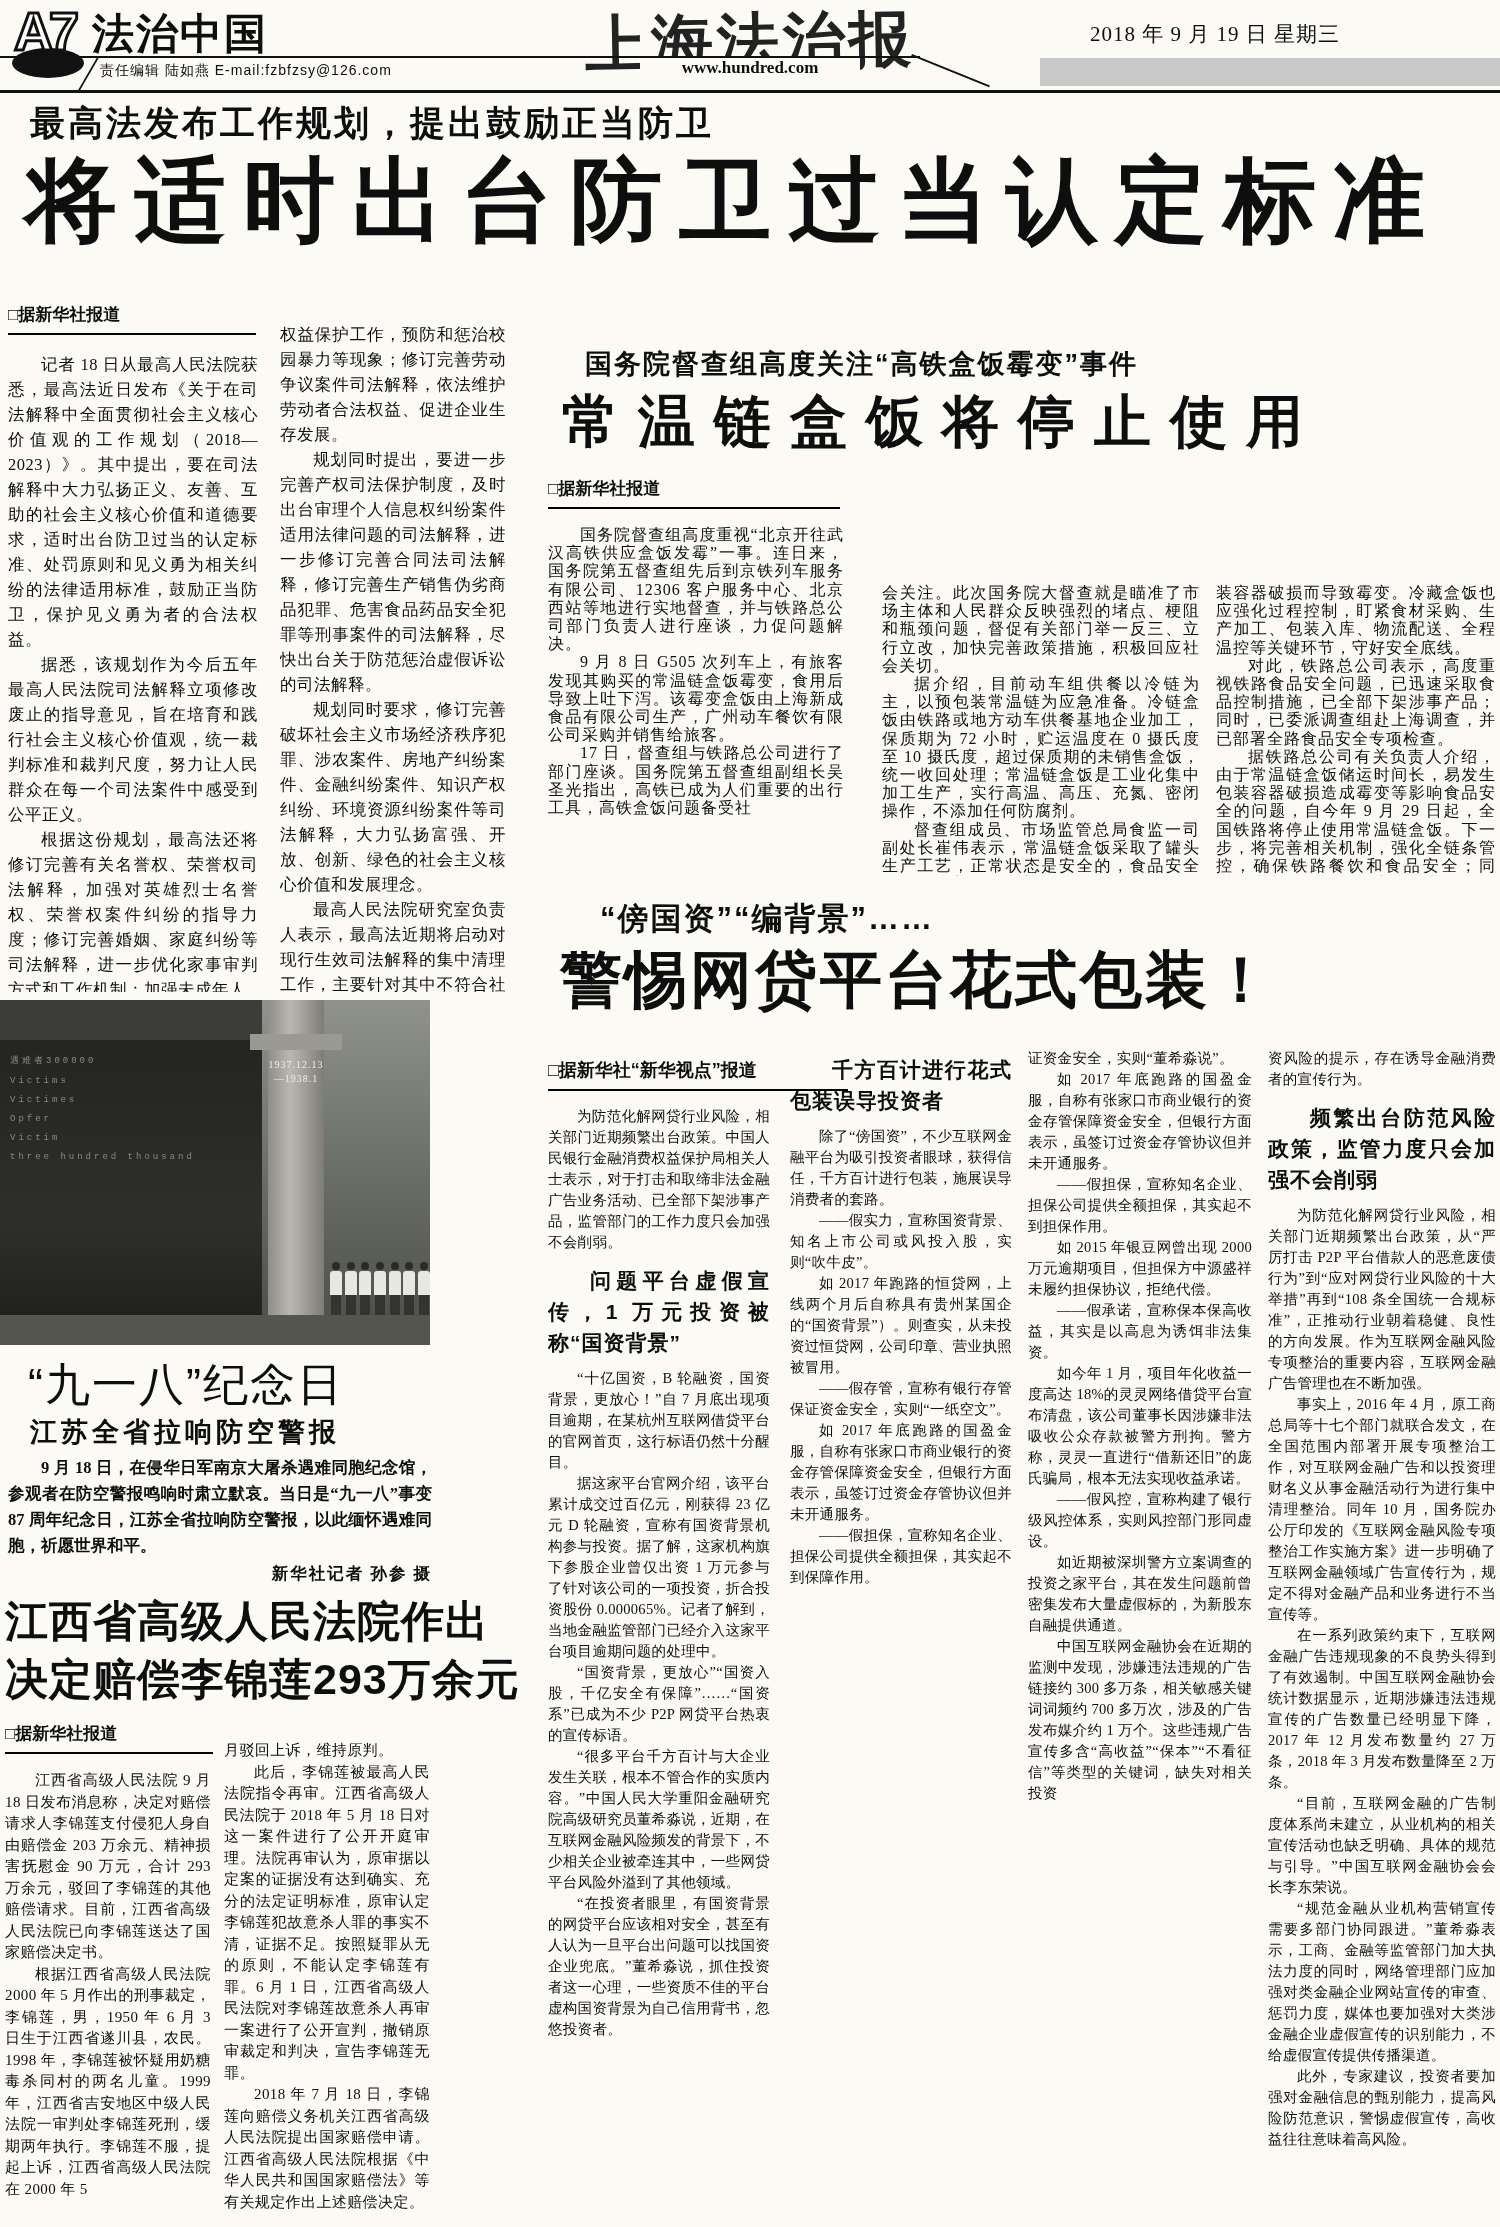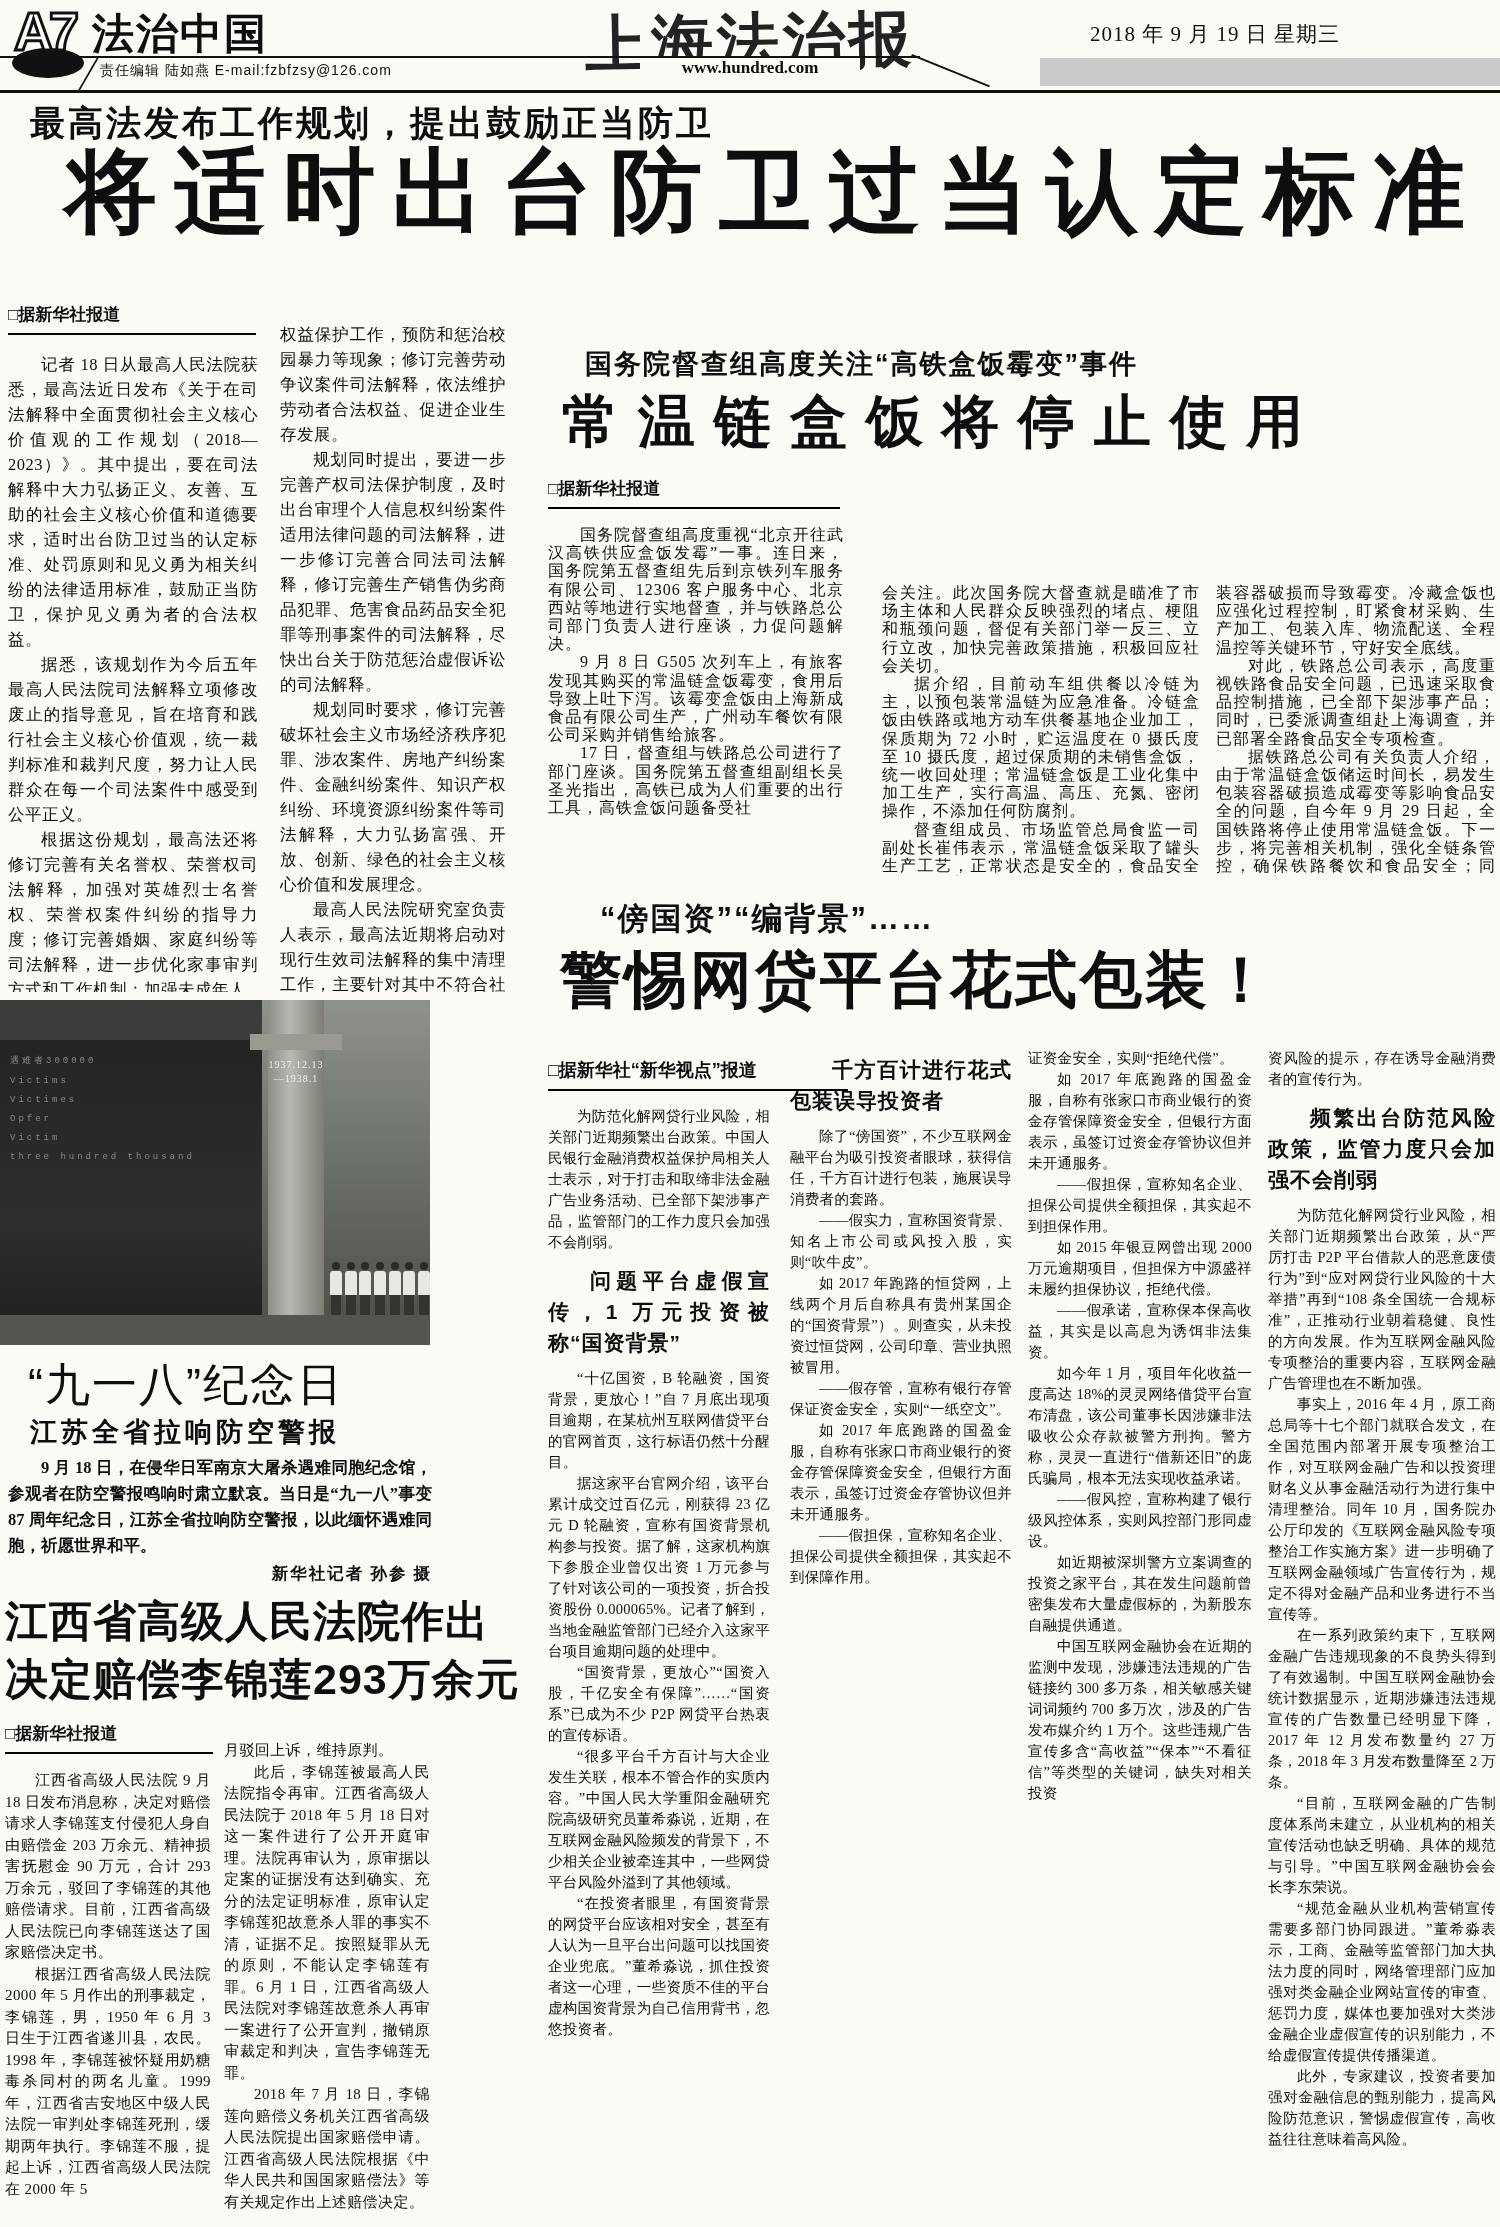--- a/index.html
+++ b/index.html
@@ -35,21 +35,21 @@
   .headline{font-weight:900;white-space:nowrap;}
   .byline{font-family:"Liberation Sans",sans-serif;font-weight:bold;font-size:17px;
     border-bottom:2.5px solid #000;padding-bottom:7px;}
   .col{position:absolute;text-align:justify;overflow:hidden;}
   .col p.para{margin:0;text-indent:2em;}
   .col p.cont{text-indent:0;}
   .col .col-subhead{font-family:"Liberation Sans",sans-serif;font-weight:800;
     font-size:21px;line-height:31px;margin:12px 0 10px;text-indent:2em;letter-spacing:1px;}
   
   .a1-kicker{left:30px;top:100px;font-size:35px;letter-spacing:3px;}
-  .a1-headline{left:25px;top:130px;font-size:92px;letter-spacing:17px;margin-left:40px;}
+  .a1-headline{left:25px;top:139px;font-size:92px;letter-spacing:17px;}
   .a1-byline{left:8px;top:303px;width:248px;}
   .a1-col{font-size:16.5px;line-height:25px;letter-spacing:0.5px;}
   
   .a2-kicker{left:585px;top:346px;font-size:27px;letter-spacing:2px;}
   .a2-headline{left:562px;top:384px;font-size:57px;letter-spacing:19px;}
   .a2-byline{left:548px;top:477px;width:292px;}
   .a2-col{font-size:16px;line-height:18.2px;letter-spacing:1px;}
   
   .a3-kicker{left:600px;top:898px;font-size:31px;letter-spacing:2px;}
   .a3-headline{left:560px;top:938px;font-size:62px;letter-spacing:3px;}
@@ -150,21 +150,21 @@
 <div class="col a3-col" style="left:790px;top:1042px;width:222px;height:1185px;">
     <div class="col-subhead">千方百计进行花式包装误导投资者</div>
     <p class="para">除了“傍国资”，不少互联网金融平台为吸引投资者眼球，获得信任，千方百计进行包装，施展误导消费者的套路。</p>
     <p class="para">——假实力，宣称国资背景、知名上市公司或风投入股，实则“吹牛皮”。</p>
     <p class="para">如 2017 年跑路的恒贷网，上线两个月后自称具有贵州某国企的“国资背景”）。则查实，从未投资过恒贷网，公司印章、营业执照被冒用。</p>
     <p class="para">——假存管，宣称有银行存管保证资金安全，实则“一纸空文”。</p>
     <p class="para">如 2017 年底跑路的国盈金服，自称有张家口市商业银行的资金存管保障资金安全，但银行方面表示，虽签订过资金存管协议但并未开通服务。</p>
     <p class="para">——假担保，宣称知名企业、担保公司提供全额担保，其实起不到保障作用。</p>
   </div>
 <div class="col a3-col" style="left:1028px;top:1048px;width:224px;height:1179px;">
-    <p class="para cont">证资金安全，实则“拒绝代偿”。</p>
+    <p class="para cont">证资金安全，实则“董希淼说”。</p>
     <p class="para">如 2017 年底跑路的国盈金服，自称有张家口市商业银行的资金存管保障资金安全，但银行方面表示，虽签订过资金存管协议但并未开通服务。</p>
     <p class="para">——假担保，宣称知名企业、担保公司提供全额担保，其实起不到担保作用。</p>
     <p class="para">如 2015 年银豆网曾出现 2000 万元逾期项目，但担保方中源盛祥未履约担保协议，拒绝代偿。</p>
     <p class="para">——假承诺，宣称保本保高收益，其实是以高息为诱饵非法集资。</p>
     <p class="para">如今年 1 月，项目年化收益一度高达 18%的灵灵网络借贷平台宣布清盘，该公司董事长因涉嫌非法吸收公众存款被警方刑拘。警方称，灵灵一直进行“借新还旧”的庞氏骗局，根本无法实现收益承诺。</p>
     <p class="para">——假风控，宣称构建了银行级风控体系，实则风控部门形同虚设。</p>
     <p class="para">如近期被深圳警方立案调查的投资之家平台，其在发生问题前曾密集发布大量虚假标的，为新股东自融提供通道。</p>
     <p class="para">中国互联网金融协会在近期的监测中发现，涉嫌违法违规的广告链接约 300 多万条，相关敏感关键词词频约 700 多万次，涉及的广告发布媒介约 1 万个。这些违规广告宣传多含“高收益”“保本”“不看征信”等类型的关键词，缺失对相关投资</p>
   </div>
 <div class="col a3-col" style="left:1268px;top:1048px;width:228px;height:1179px;">

